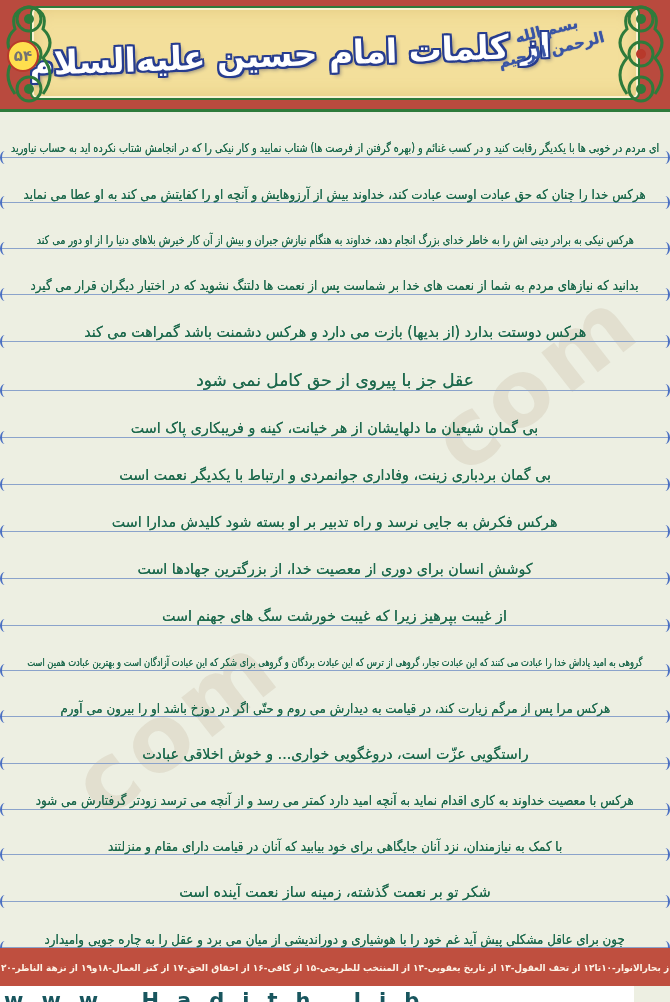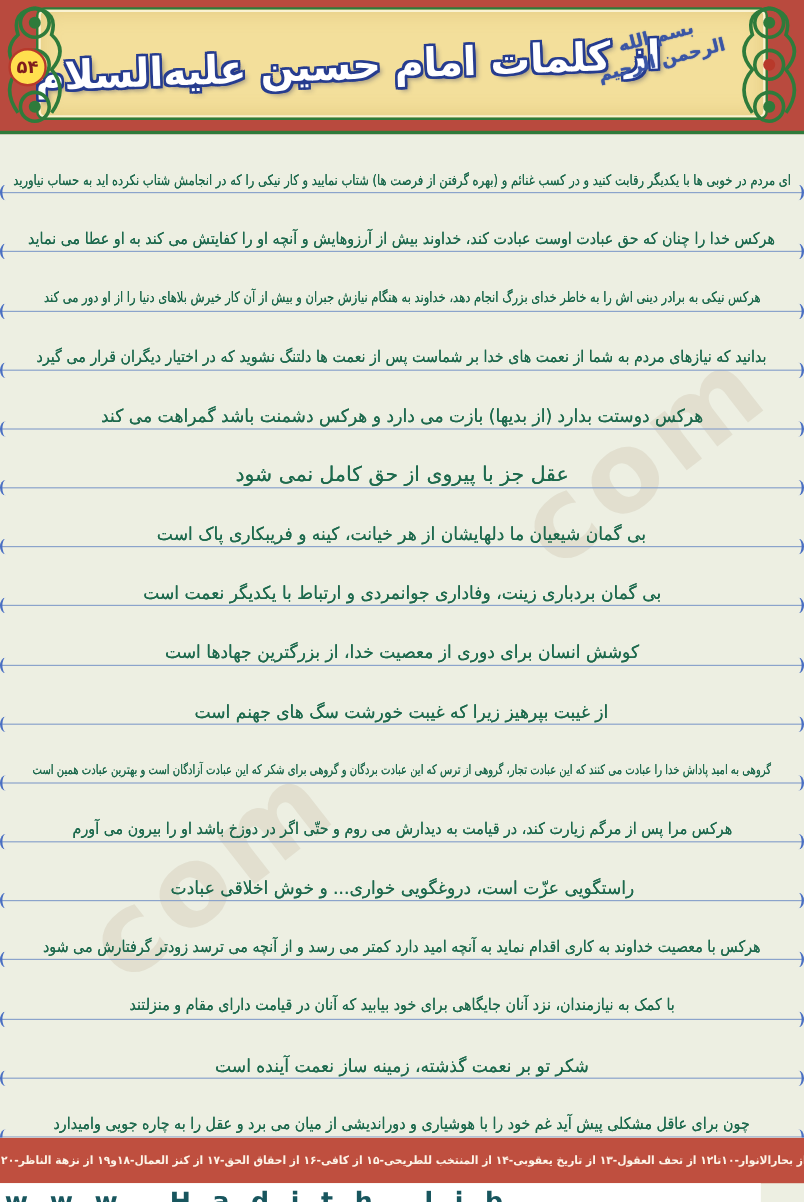--- a/index.html
+++ b/index.html
@@ -20,21 +20,21 @@
     box-shadow: inset 0 0 0 2px #faf3d2, inset 0 0 18px rgba(190,150,60,.35);
   }
   .ornament{ position:absolute; top:2px; width:56px; height:104px; z-index:2; }
   .ornament-left{ left:1px; }
   .ornament-right{ right:1px; transform:scaleX(-1); }
   .badge{
     position:absolute; left:7px; top:40px; z-index:3;
     width:32px; height:32px; border-radius:50%;
     background:#ffdf4e; border:2px solid #b8392b;
     display:flex; align-items:center; justify-content:center;
-    color:#7f1d1d; font-weight:bold; font-size:15px;
+    color:#737373; font-weight:bold; font-size:15px;
   }
   .bismillah{
     position:absolute; right:62px; top:20px; width:118px; z-index:1;
     color:#3a55a5; font-weight:bold; font-size:15px; line-height:1.35;
     text-align:center; transform:rotate(-14deg); direction:rtl;
     text-shadow:0 0 1px #3a55a5;
   }
   .title{
     position:absolute; left:110px; right:200px; top:0; bottom:0;
     display:flex; align-items:center; justify-content:center;
@@ -195,20 +195,25 @@
     <span class="hook hook-l"></span>
     <span class="hook hook-r"></span>
   </div>
 
   <div class="quote-row size-m">
     <span class="quote-text">بی گمان بردباری زینت، وفاداری جوانمردی و ارتباط با یکدیگر نعمت است</span>
     <span class="hook hook-l"></span>
     <span class="hook hook-r"></span>
   </div>
 
+  <div class="quote-row size-m">
+    <span class="quote-text">هرکس فکرش به جایی نرسد و راه تدبیر بر او بسته شود کلیدش مدارا است</span>
+    <span class="hook hook-l"></span>
+    <span class="hook hook-r"></span>
+  </div>
 
   <div class="quote-row size-m">
     <span class="quote-text">کوشش انسان برای دوری از معصیت خدا، از بزرگترین جهادها است</span>
     <span class="hook hook-l"></span>
     <span class="hook hook-r"></span>
   </div>
 
   <div class="quote-row size-m">
     <span class="quote-text">از غیبت بپرهیز زیرا که غیبت خورشت سگ های جهنم است</span>
     <span class="hook hook-l"></span>

